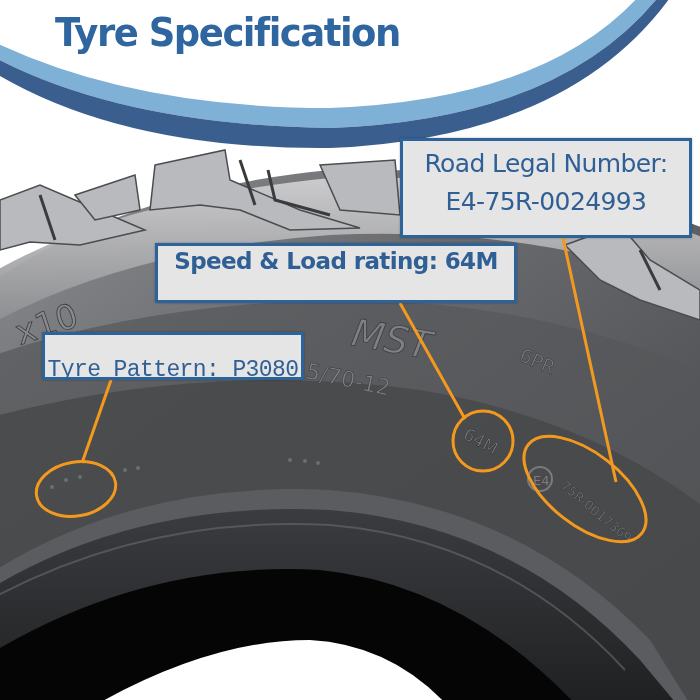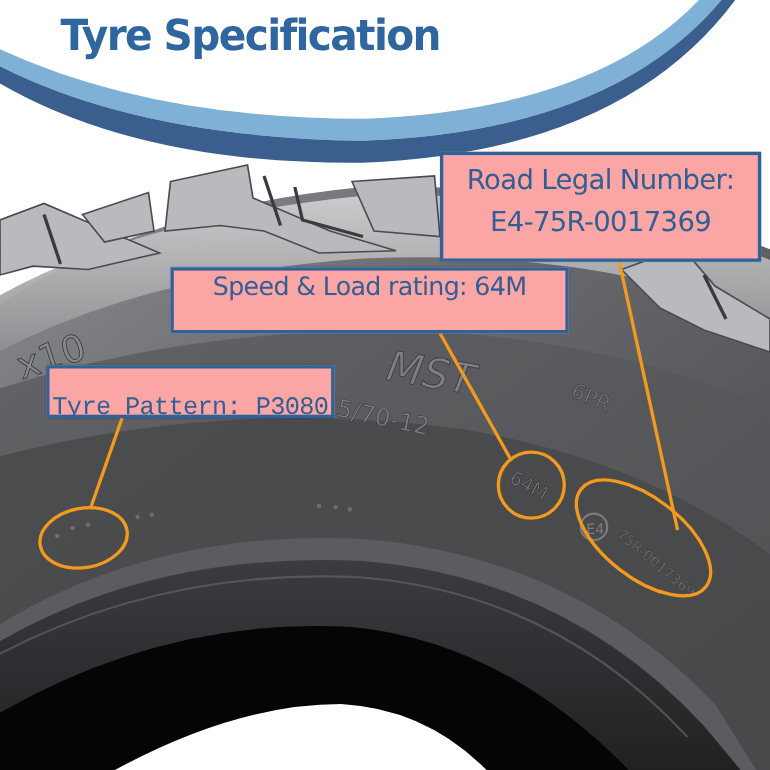--- a/index.html
+++ b/index.html
@@ -19,36 +19,36 @@
     .title {
       position: absolute; left: 55px; top: 10px;
       font-family: "DejaVu Sans", sans-serif;
       font-weight: bold; font-size: 37px; letter-spacing: -1.5px;
       color: #2f66a0;
       transform: scaleY(1.05);
       transform-origin: left top;
     }
 
     .callout {
-      position: absolute; background: #fca5a5;
+      position: absolute; background: #e5e5e5;
       border: 3px solid #2e6399;
       color: #2f5f95;
       font-family: "DejaVu Sans", sans-serif;
       text-align: center;
       box-sizing: border-box;
       line-height: 1.2;
       letter-spacing: -0.6px;
       box-shadow: 0 0 2px rgba(0,0,0,0.3);
     }
     .callout .line { display: block; white-space: nowrap; }
 
     .callout-road { left: 400px; top: 138px; width: 292px; height: 100px; font-size: 25px; padding-top: 8px; }
     .callout-road .line + .line { margin-top: 8px; }
 
-    .callout-speed { left: 155px; top: 243px; width: 362px; height: 60px; font-size: 23px; padding-top: 3px; line-height: 1.12; }
+    .callout-speed { left: 155px; top: 243px; width: 362px; height: 60px; font-size: 23px; padding-top: 3px; line-height: 1.12; font-weight: bold; }
 
     .callout-pattern { left: 42px; top: 332px; width: 262px; height: 48px; font-size: 23px; padding-top: 22px; font-family: Liberation Mono, monospace; }
 
     .overlay-svg { position: absolute; left: 0; top: 0; width: 700px; height: 700px; pointer-events: none; }
   </style>
 </head>
 <body>
 
 <div class="stage">
 
@@ -138,21 +138,21 @@
       <line x1="400" y1="303" x2="465" y2="419"></line>
       <circle cx="483" cy="441" r="30"></circle>
 
       <line x1="111" y1="380" x2="82" y2="463"></line>
       <ellipse cx="76" cy="489" rx="40" ry="27" transform="rotate(-10 76 489)"></ellipse>
     </g>
   </svg>
 
   <div class="callout callout-road">
     <span class="line">Road Legal Number:</span>
-    <span class="line">E4-75R-0017369</span>
+    <span class="line">E4-75R-0024993</span>
   </div>
 
   <div class="callout callout-speed">
     <span class="line">Speed &amp; Load rating: 64M</span>
   </div>
 
   <div class="callout callout-pattern">
     <span class="line">Tyre Pattern: P3080</span>
   </div>
 </div>

